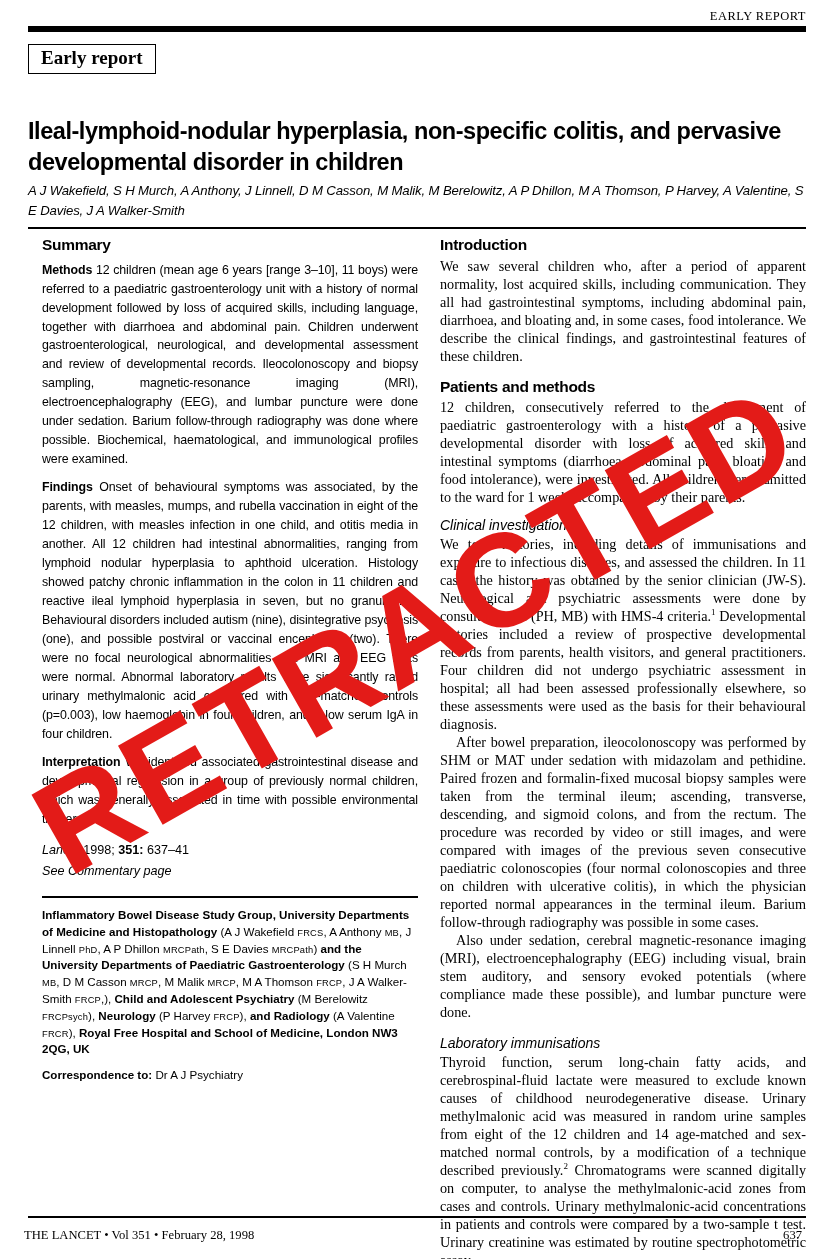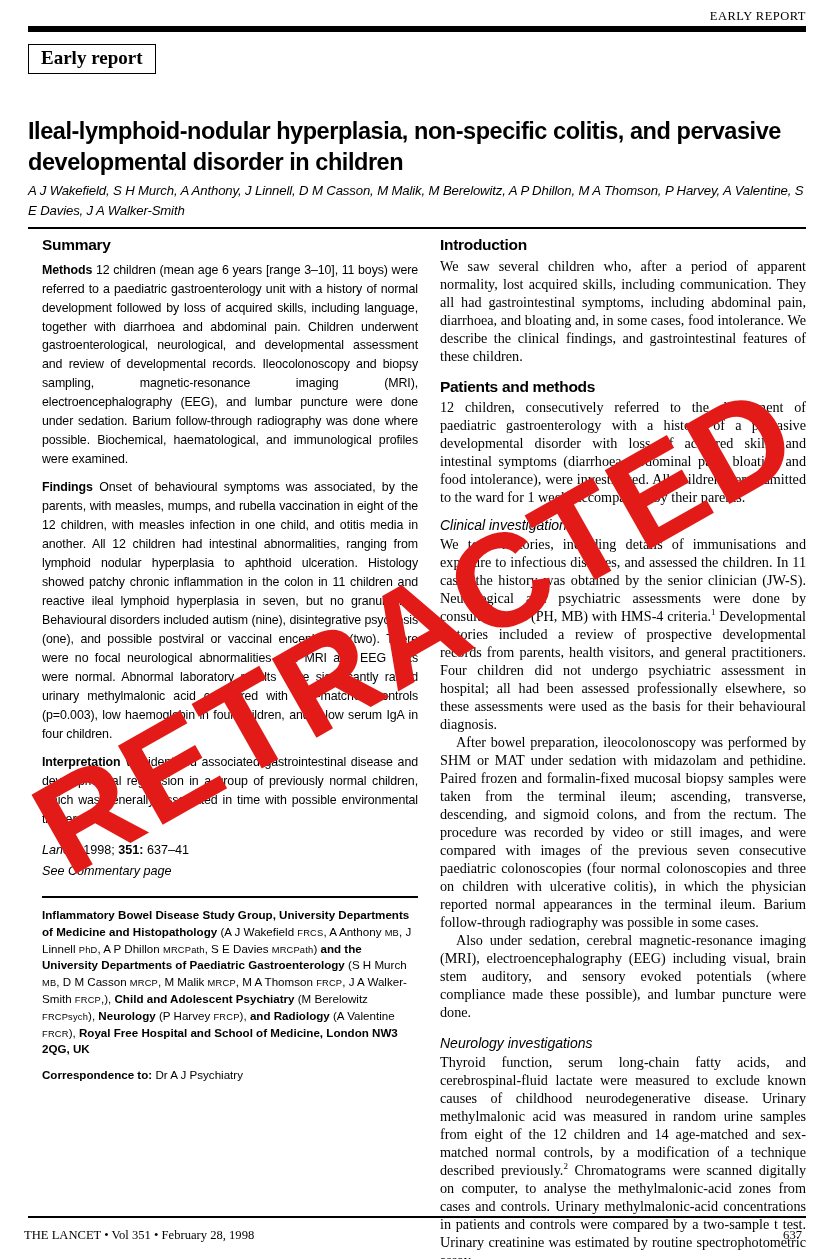--- a/index.html
+++ b/index.html
@@ -211,21 +211,21 @@
       <p>12 children, consecutively referred to the department of paediatric gastroenterology with a history of a pervasive developmental disorder with loss of acquired skills and intestinal symptoms (diarrhoea, abdominal pain, bloating and food intolerance), were investigated. All children were admitted to the ward for 1 week, accompanied by their parents.</p>
     </div>
 
     <h3 class="subsec">Clinical investigations</h3>
     <div class="body-serif">
       <p><span>We took histories, including details of immunisations and exposure to infectious diseases, and assessed the children. In 11 cases the history was obtained by the senior clinician (JW-S). Neurological and psychiatric assessments were done by consultant staff (PH, MB) with HMS-4 criteria.</span><sup>1</sup><span> Developmental histories included a review of prospective developmental records from parents, health visitors, and general practitioners. Four children did not undergo psychiatric assessment in hospital; all had been assessed professionally elsewhere, so these assessments were used as the basis for their behavioural diagnosis.</span></p>
       <p class="ind">After bowel preparation, ileocolonoscopy was performed by SHM or MAT under sedation with midazolam and pethidine. Paired frozen and formalin-fixed mucosal biopsy samples were taken from the terminal ileum; ascending, transverse, descending, and sigmoid colons, and from the rectum. The procedure was recorded by video or still images, and were compared with images of the previous seven consecutive paediatric colonoscopies (four normal colonoscopies and three on children with ulcerative colitis), in which the physician reported normal appearances in the terminal ileum. Barium follow-through radiography was possible in some cases.</p>
       <p class="ind">Also under sedation, cerebral magnetic-resonance imaging (MRI), electroencephalography (EEG) including visual, brain stem auditory, and sensory evoked potentials (where compliance made these possible), and lumbar puncture were done.</p>
     </div>
 
-    <h3 class="subsec" style="margin-top:14px;">Neurology investigations</h3>
+    <h3 class="subsec" style="margin-top:14px;">Laboratory immunisations</h3>
     <div class="body-serif">
       <p><span>Thyroid function, serum long-chain fatty acids, and cerebrospinal-fluid lactate were measured to exclude known causes of childhood neurodegenerative disease. Urinary methylmalonic acid was measured in random urine samples from eight of the 12 children and 14 age-matched and sex-matched normal controls, by a modification of a technique described previously.</span><sup>2</sup><span> Chromatograms were scanned digitally on computer, to analyse the methylmalonic-acid zones from cases and controls. Urinary methylmalonic-acid concentrations in patients and controls were compared by a two-sample t test. Urinary creatinine was estimated by routine spectrophotometric assay.</span></p>
 
     </div>
   </div>
 
   <div class="rule-footer"></div>
   <div class="footer">
     <span>THE LANCET • Vol 351 • February 28, 1998</span>
     <span>637</span>

